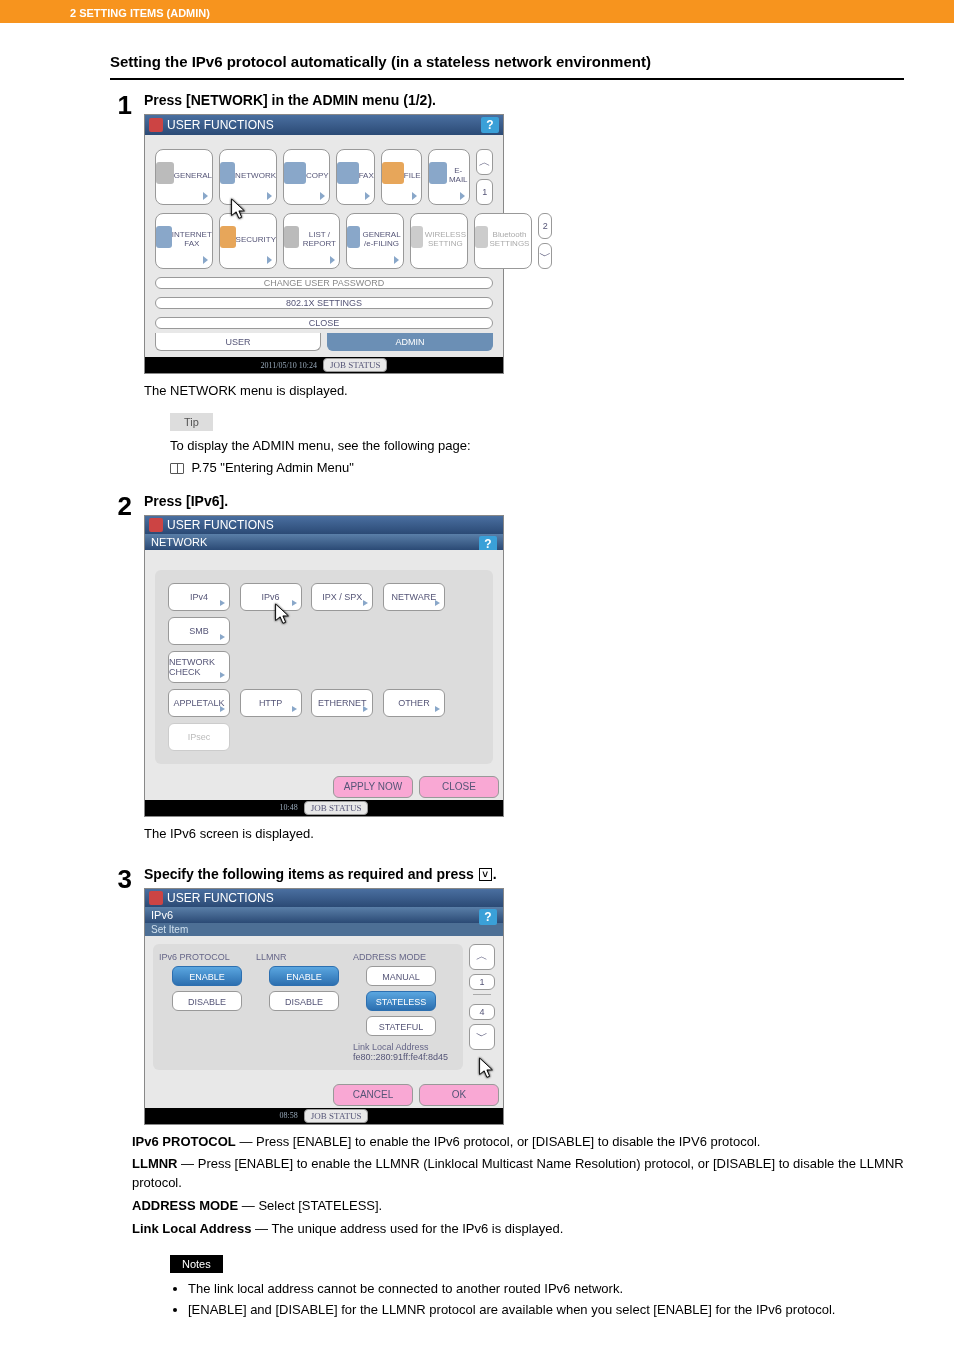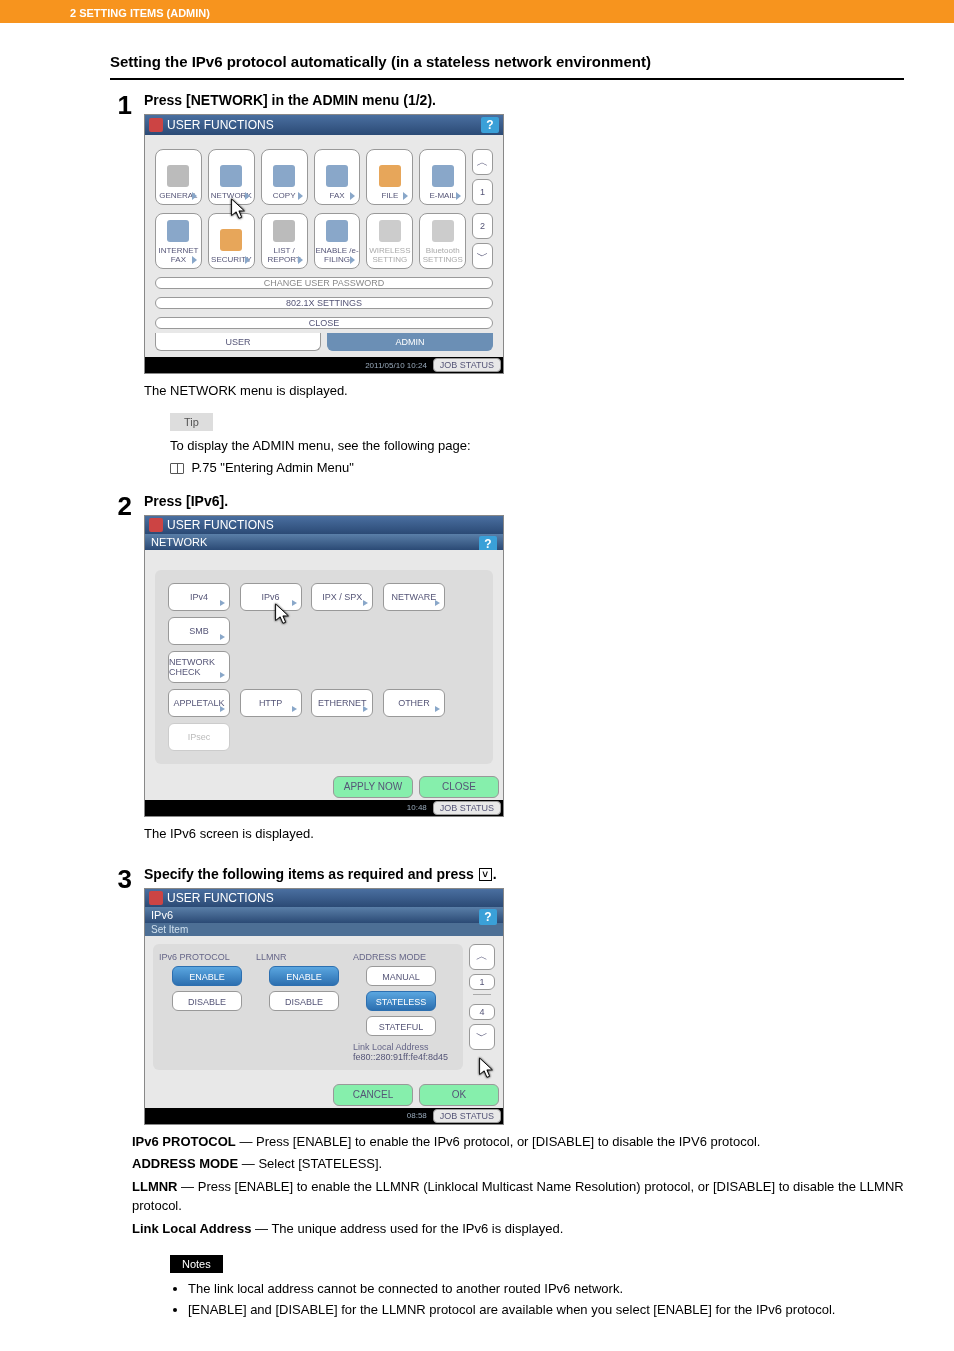--- a/index.html
+++ b/index.html
@@ -11,47 +11,47 @@
   .step { display: flex; gap: 12px; margin-bottom: 18px; }
   .step-num { font-size: 26px; font-weight: bold; line-height: 1; width: 22px; text-align: right; flex-shrink: 0; }
   .step-body { flex: 1; }
   .step-head { font-size: 14px; font-weight: bold; margin-bottom: 6px; }
   .screenshot { border: 1px solid #888; margin-bottom: 8px; display: inline-block; background: #000; }
   .screen-titlebar { display:flex; align-items:center; background: linear-gradient(#4a6fa0,#2b4a75); color:#fff; font-size:12px; padding:2px 4px; }
   .screen-titlebar .ticon { width:14px; height:14px; background:#c44; margin-right:4px; border-radius:2px; }
   .screen-help { margin-left:auto; width:18px; height:16px; background:#3aa0d8; color:#fff; text-align:center; font-weight:bold; font-size:12px; line-height:16px; border-radius:2px; }
   .screen-body { background:#e8e8e8; padding:14px 10px 6px 10px; }
   .pill-row { display:flex; gap:6px; margin-bottom:8px; align-items:stretch; }
-  .pill { width:58px; height:56px; border:1px solid #999; border-radius:8px; background:#fff; display:flex; flex-direction:column; align-items:center; justify-content:flex-end; padding-bottom:4px; font-size:8px; color:#557; text-align:center; position:relative; }
+  .pill { width:58px; height:56px; border:1px solid #999; border-radius:8px; background:#fff; display:flex; flex-direction:row; align-items:center; justify-content:flex-end; padding-bottom:4px; font-size:8px; color:#557; text-align:center; position:relative; }
   .pill .pi { width:22px; height:22px; margin-bottom:4px; background:#89a7c9; border-radius:3px; }
   .pill .pi.orange { background:#e7a65a; }
   .pill .pi.grey{ background:#bbb;}
   .pill.dis { color:#aaa; }
   .pill.dis .pi { background:#ccc; }
   .pill .tri { position:absolute; right:4px; bottom:4px; width:0;height:0;border-left:5px solid #89a7c9;border-top:4px solid transparent;border-bottom:4px solid transparent; }
   .scroll-col { width:26px; display:flex; flex-direction:column; gap:4px; }
   .scroll-btn { flex:1; border:1px solid #999; border-radius:6px; background:#fff; color:#557; display:flex; align-items:center; justify-content:center; font-size:12px; }
   .cursor { position:absolute; width:22px; height:26px; pointer-events:none; }
   .cursor svg { width:100%; height:100%; filter: drop-shadow(0 0 1px #000); }
   .row-wide { display:flex; gap:8px; margin-top:4px;flex-direction:column; }
   .row-wide .wbtn { flex:1; height:22px; border:1px solid #999; border-radius:6px; background:#fff; font-size:9px; color:#888; display:flex; align-items:center; justify-content:center; }
   .row-wide .wbtn.act { color:#557; }
   .tabs { display:flex; gap:6px; margin-top:4px; }
   .tabs .tab { flex:1; height:18px; border:1px solid #999; border-top:none; border-radius:0 0 6px 6px; background:#fff; font-size:9px; color:#557; display:flex; align-items:center; justify-content:center; }
   .tabs .tab.active { background:#6b8fb5; color:#fff; border-color:#6b8fb5; }
-  .footer-strip { display:flex; justify-content:flex-end; align-items:center; background:#000; color:#9ab; font-size:8px; padding:1px 2px; gap:6px; }
+  .footer-strip { display:flex; justify-content:center; align-items:center; background:#000; color:#9ab; font-size:8px; padding:1px 2px; gap:6px;font-family:Liberation Serif, serif; }
   .footer-strip .fs-btn { background:#e8e8e8; border:1px solid #999; border-radius:4px; padding:1px 6px; color:#557; font-size:9px; }
 
   .net-scr { width:360px; }
   .panel { background:#dcdcdc; border-radius:6px; padding:10px; }
   .nbtn { width:62px; height:28px; border:1px solid #999; border-radius:6px; background:#fff; color:#557; font-size:9px; display:inline-flex; align-items:center; justify-content:center; margin:3px; position:relative; }
   .nbtn.dis { color:#bbb; border-color:#ccc; }
   .nbtn .tri2 { position:absolute; right:4px; bottom:4px; width:0;height:0;border-left:5px solid #89a7c9;border-top:3px solid transparent;border-bottom:3px solid transparent; }
   .row-btns { display:flex; justify-content:flex-end; gap:6px; padding:6px 4px 2px 4px; background:#e8e8e8; }
-  .row-btns .rb { width:80px; height:22px; border:1px solid #999; border-radius:6px; background:#86efac; font-size:10px; color:#557; display:flex; align-items:center; justify-content:center; }
+  .row-btns .rb { width:80px; height:22px; border:1px solid #999; border-radius:6px; background:#f9a8d4; font-size:10px; color:#557; display:flex; align-items:center; justify-content:center; }
 
   .breadcrumb { background: linear-gradient(#5a7fa8,#2b4a75); color:#fff; font-size:11px; padding:2px 6px; }
   .subcrumb { background:#4d6f95; color:#cfe0ee; font-size:10px; padding:1px 6px; }
   .ipv6-cols { display:flex; gap:14px; padding:8px 6px; background:#dcdcdc; border-radius:6px; }
   .col { font-size:9px; color:#557; }
   .col-head { font-size:9px; color:#668; margin-bottom:4px; }
   .bb { display:block; width:70px; height:20px; border:1px solid #999; border-radius:6px; background:#fff; color:#557; font-size:9px; line-height:20px; text-align:center; margin-bottom:5px;margin-left:13px; }
   .bb.sel { background:linear-gradient(#5aa6e0,#2c6fb0); color:#fff; border-color:#2c6fb0; }
   .lla-label { font-size:9px; color:#668; margin-top:6px; }
   .lla-val { font-size:9px; color:#557; }
@@ -136,21 +136,21 @@
                 <span>SECURITY</span>
                 <span class="tri"></span>
               </div>
             <div class="pill">
                 <div class="pi grey"></div>
                 <span>LIST / REPORT</span>
                 <span class="tri"></span>
               </div>
             <div class="pill">
                 <div class="pi"></div>
-                <span>ENABLE /e-FILING</span>
+                <span>GENERAL /e-FILING</span>
                 <span class="tri"></span>
               </div>
             <div class="pill dis">
                 <div class="pi"></div>
                 <span>WIRELESS SETTING</span>
               </div>
             <div class="pill dis">
                 <div class="pi"></div>
                 <span>Bluetooth SETTINGS</span>
               </div>
@@ -333,22 +333,22 @@
           <div class="rb">OK</div>
         </div>
         <div class="footer-strip">
           <span>08:58</span>
           <span class="fs-btn">JOB STATUS</span>
         </div>
       </div>
 
       <div style="margin-left:-12px;">
       <div class="para"><b>IPv6 PROTOCOL</b><span> — Press [ENABLE] to enable the IPv6 protocol, or [DISABLE] to disable the IPV6 protocol.</span></div>
+      <div class="para"><b>LLMNR</b><span> — Press [ENABLE] to enable the LLMNR (Linklocal Multicast Name Resolution) protocol, or [DISABLE] to disable the LLMNR protocol.</span></div>
       <div class="para"><b>ADDRESS MODE</b><span> — Select [STATELESS].</span></div>
-      <div class="para"><b>LLMNR</b><span> — Press [ENABLE] to enable the LLMNR (Linklocal Multicast Name Resolution) protocol, or [DISABLE] to disable the LLMNR protocol.</span></div>
       <div class="para"><b>Link Local Address</b><span> — The unique address used for the IPv6 is displayed.</span></div>
       </div>
 
       <div style="margin-left:26px;">
         <div class="notes-tag">Notes</div>
       </div>
       <ul class="notes">
         <li>The link local address cannot be connected to another routed IPv6 network.</li>
         <li>[ENABLE] and [DISABLE] for the LLMNR protocol are available when you select [ENABLE] for the IPv6 protocol.</li>
       </ul>

